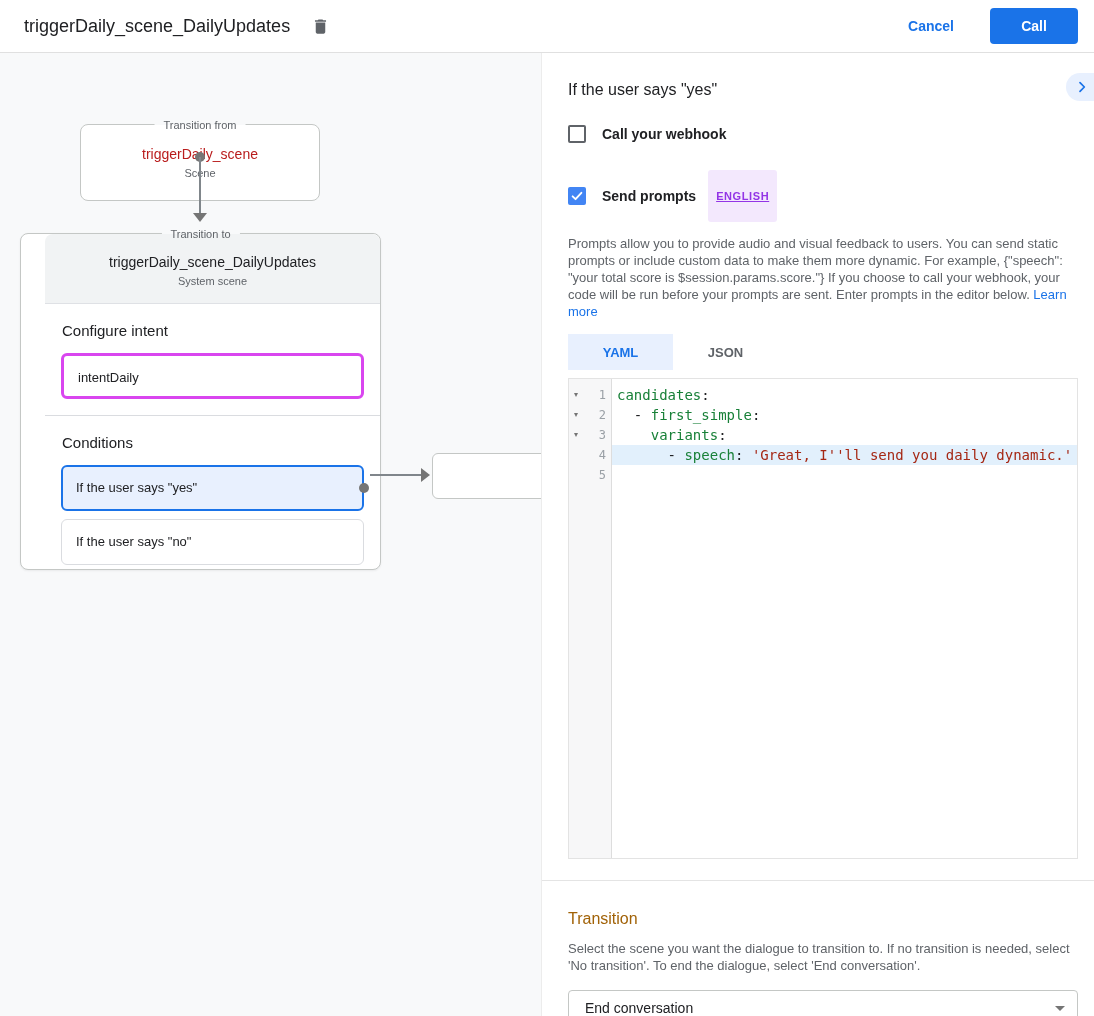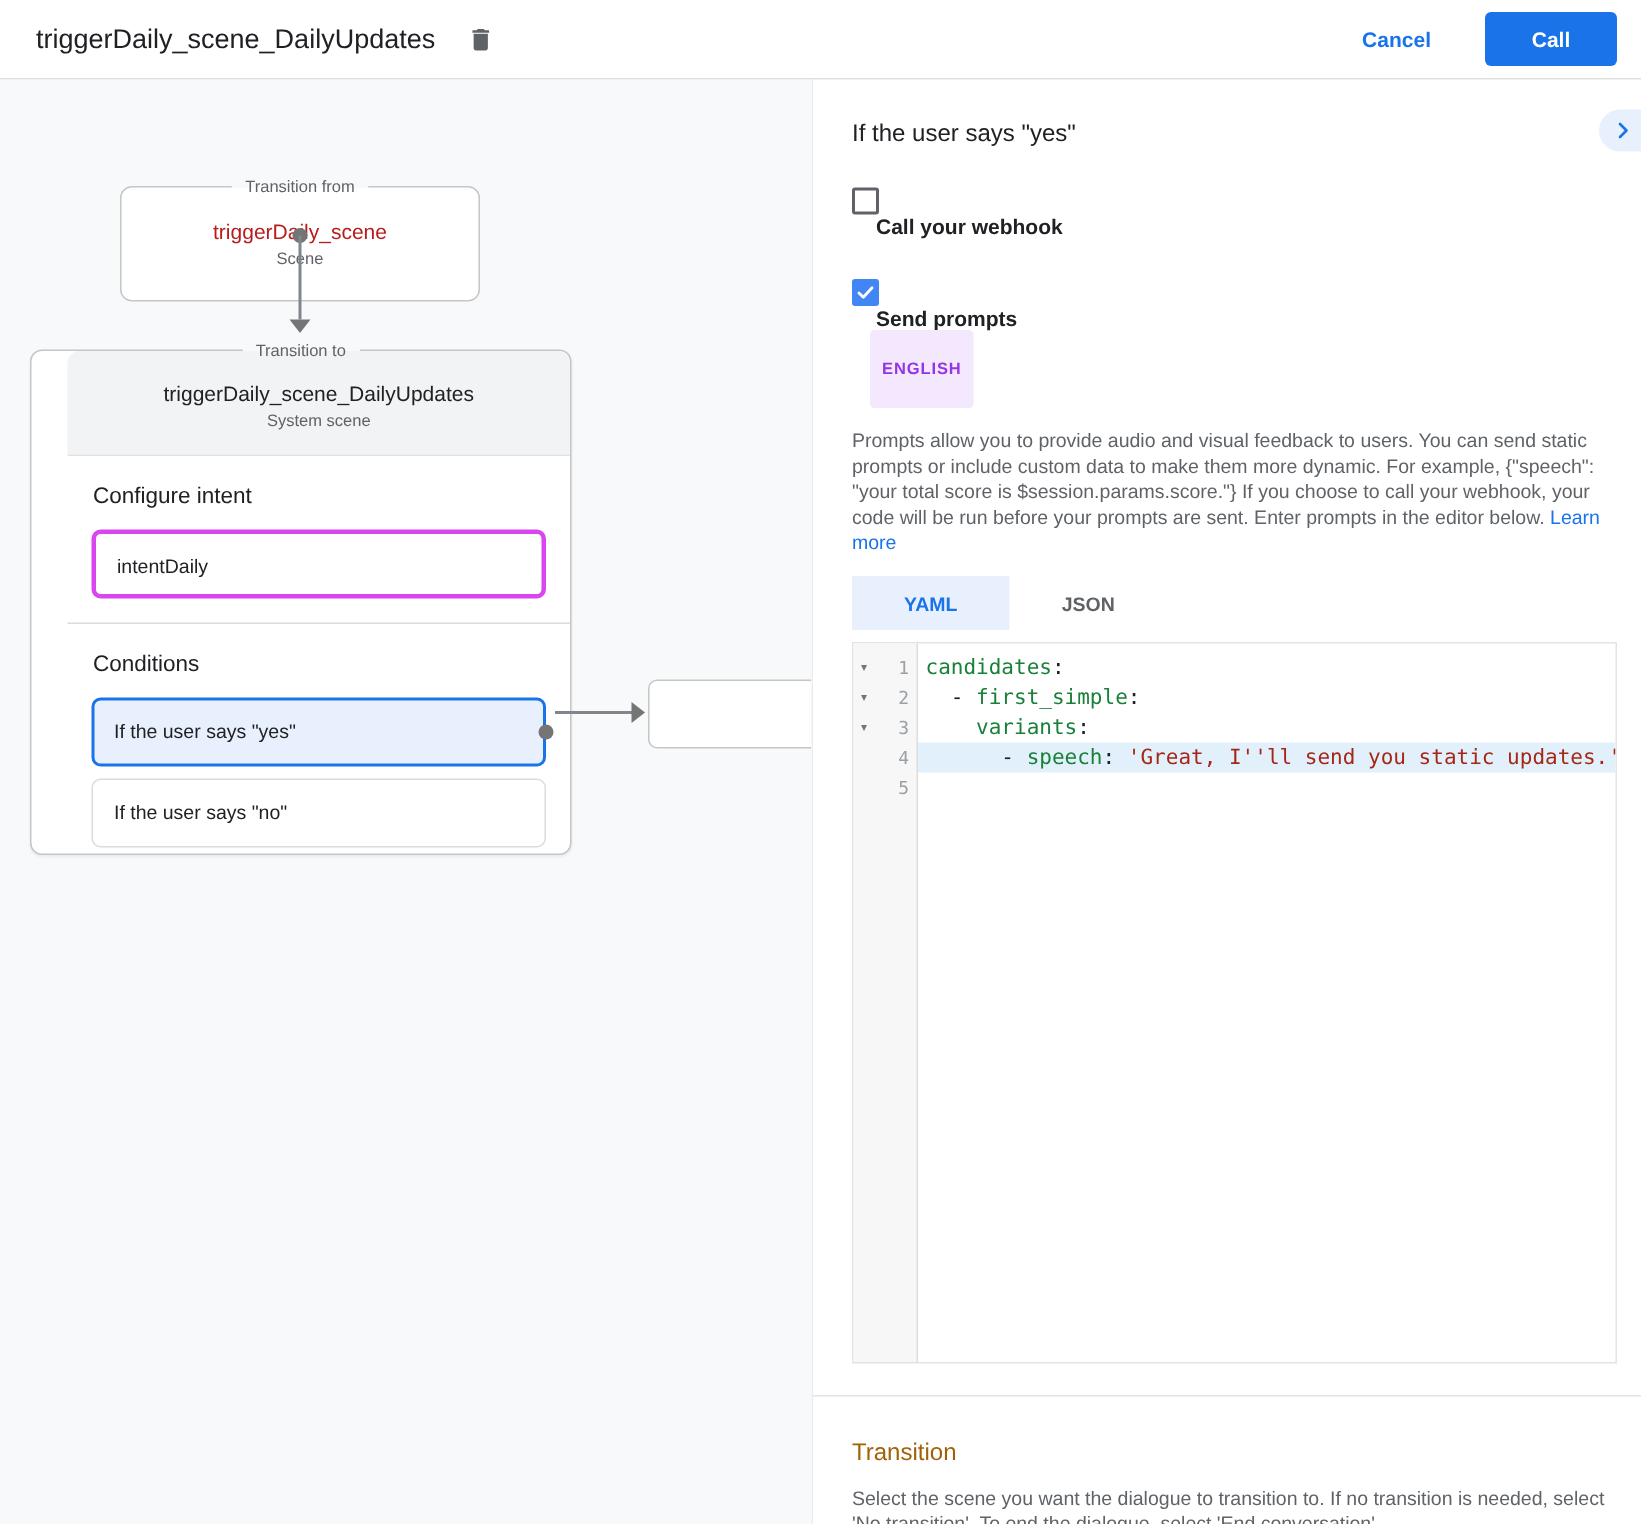--- a/index.html
+++ b/index.html
@@ -60,27 +60,27 @@
     border:1px solid #c4c7c5; border-radius:6px; }
 
   
   .panel { position:absolute; left:541px; top:53px; width:553px; height:963px; background:#fff;
     border-left:1px solid #ececec; padding:0 16px 0 26px; }
   .panel-heading { margin-top:28px; font-size:16px; color:#202124; }
   .collapse-btn { position:absolute; right:0; top:20px; width:28px; height:28px; background:#e8f0fe;
     border:none; border-radius:16px 0 0 16px; cursor:pointer; display:flex; align-items:center;
     justify-content:center; padding-left:4px; }
 
-  .check-row { display:flex; align-items:flex-start; margin-top:26px;flex-direction:column; }
+  .check-row { display:flex; align-items:center; margin-top:26px; }
   .checkbox { width:18px; height:18px; border:2px solid #5f6368; border-radius:2px; background:#fff;
     flex:none; cursor:pointer; }
   .checkbox.checked { border:none; background:#4285f4; display:flex; align-items:center; justify-content:center; }
   .check-label { margin-left:16px; font-size:14px; font-weight:bold; color:#202124; }
   .lang-badge { margin-left:12px; background:#f3e8fd; color:#9334e6; font-size:11px; font-weight:bold;
-    letter-spacing:.6px; padding:20px 8px; border-radius:3px; }
+    letter-spacing:.6px; padding:20px 8px; border-radius:3px;text-decoration:underline; }
 
   .desc { margin-top:13px; font-size:13px; line-height:17px; color:#5f6368; }
   .desc a { color:#1a73e8; text-decoration:none; }
 
   .tabs { margin-top:14px; display:flex; }
   .tab { width:105px; height:36px; display:flex; align-items:center; justify-content:center;
     font-size:13px; font-weight:bold; color:#5f6368; cursor:pointer; }
   .tab.active { background:#e8f0fe; color:#1a73e8; }
 
   .editor { margin-top:8px; height:481px; border:1px solid #e3e3e3; display:flex; background:#fff; }
@@ -227,21 +227,21 @@
       </div>
       <div class="gutter-row">
         <span class="fold"></span>
         <span class="lnum">5</span>
       </div>
     </div>
     <div class="code">
       <div class="code-line"><span class="tok-key">candidates</span><span class="tok-plain">:</span></div>
       <div class="code-line"><span class="tok-plain">  - </span><span class="tok-key">first_simple</span><span class="tok-plain">:</span></div>
       <div class="code-line"><span class="tok-plain">    </span><span class="tok-key">variants</span><span class="tok-plain">:</span></div>
-      <div class="code-line hl"><span class="tok-plain">      - </span><span class="tok-key">speech</span><span class="tok-plain">: </span><span class="tok-string">'Great, I''ll send you static updates.'</span></div>
+      <div class="code-line hl"><span class="tok-plain">      - </span><span class="tok-key">speech</span><span class="tok-plain">: </span><span class="tok-string">'Great, I''ll send you daily dynamic.'</span></div>
       <div class="code-line"></div>
     </div>
   </div>
 
 
   <div class="panel-divider"></div>
 
   <div class="transition-heading">Transition</div>
   <div class="transition-desc">Select the scene you want the dialogue to transition to. If no transition is needed, select 'No transition'. To end the dialogue, select 'End conversation'.</div>
 

